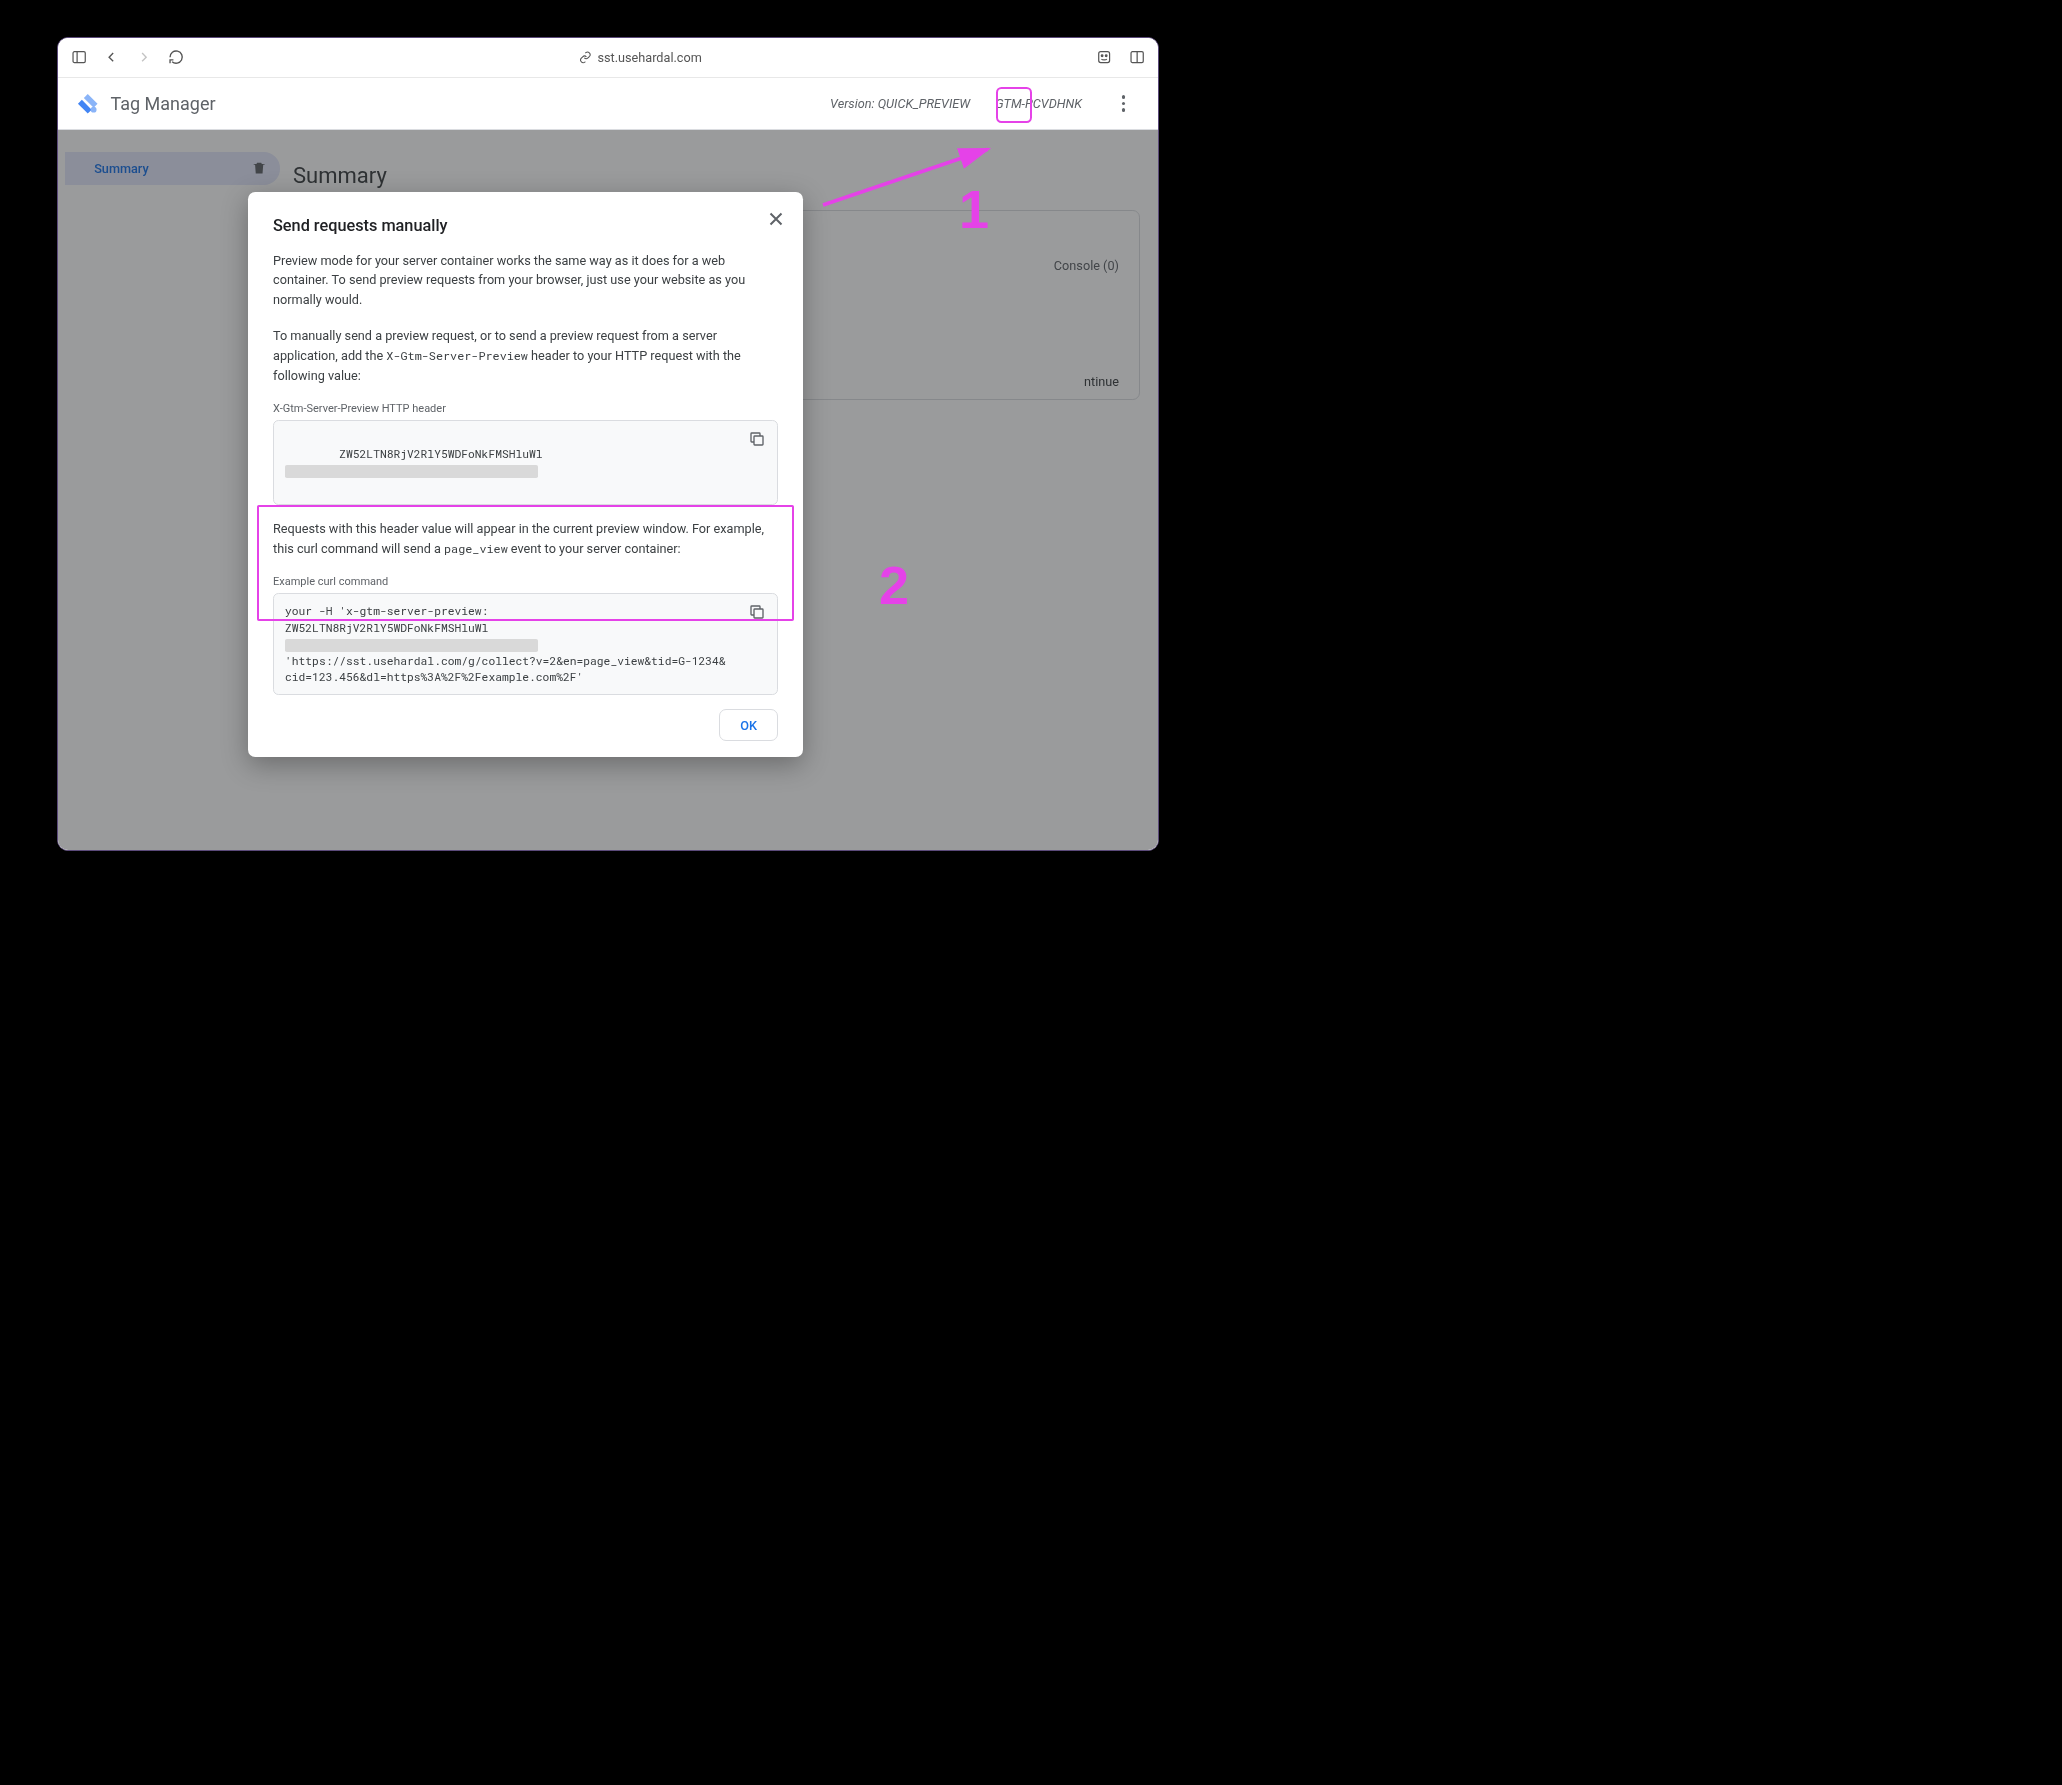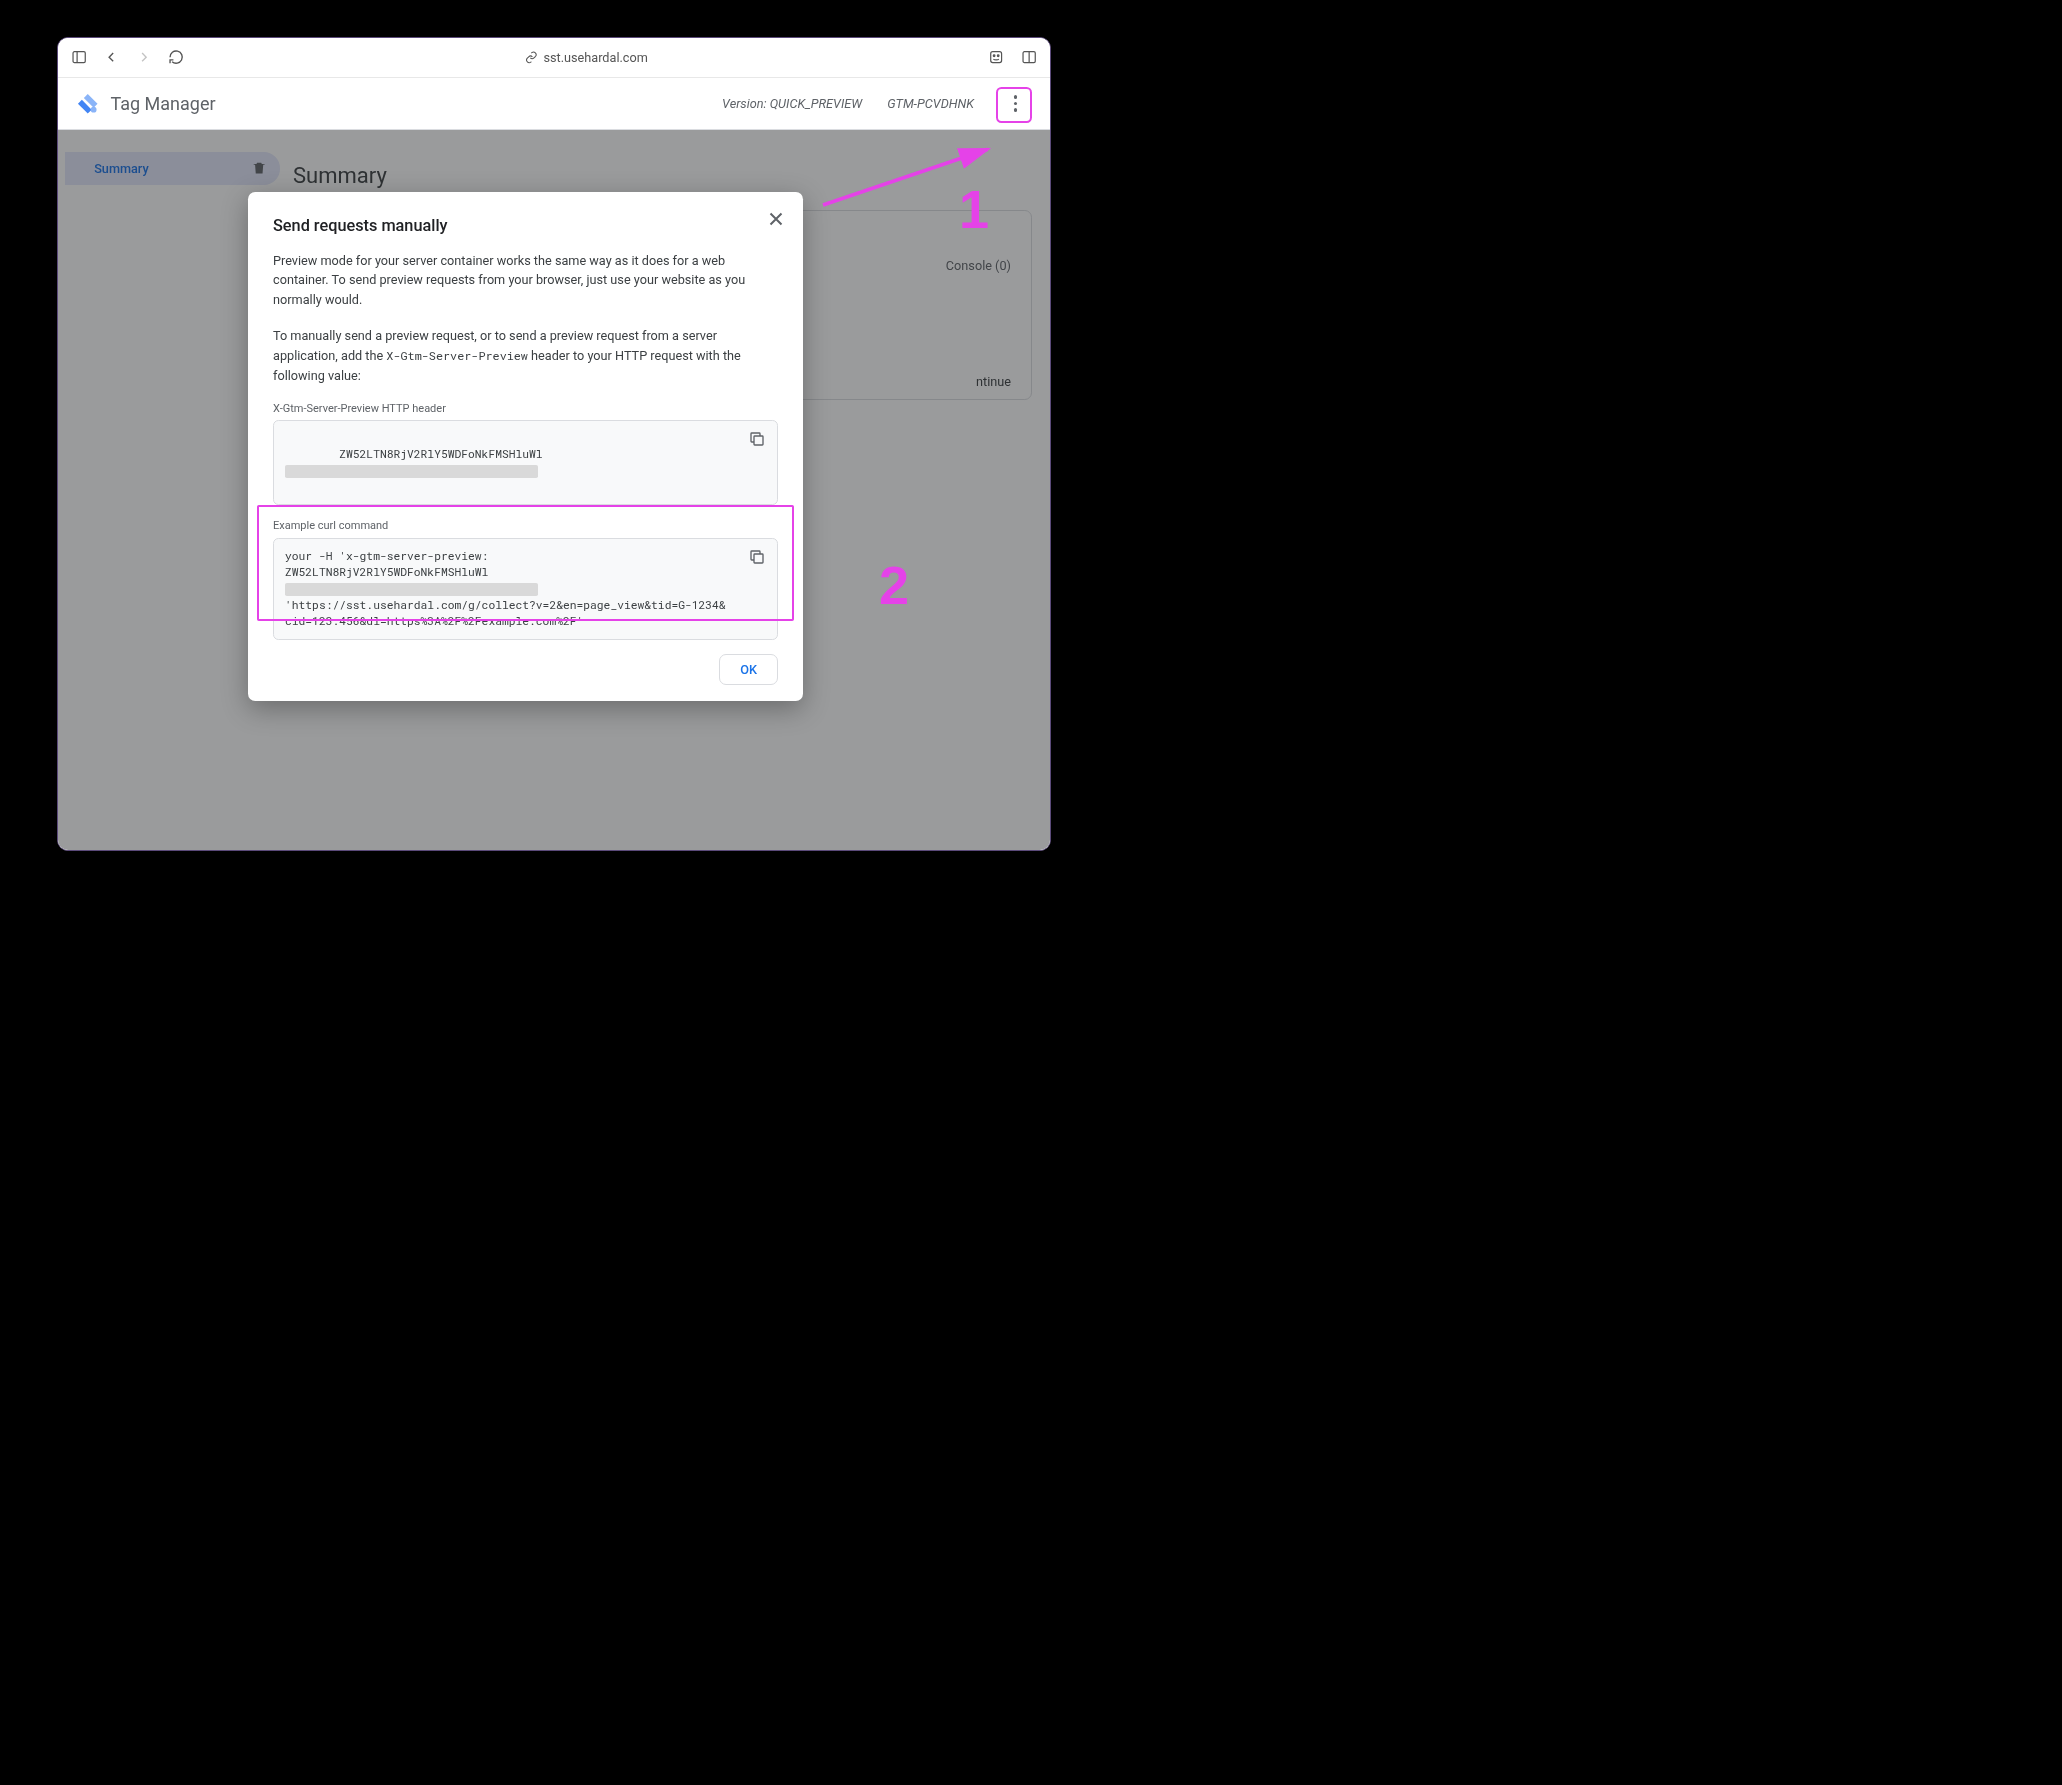--- a/index.html
+++ b/index.html
@@ -7,21 +7,21 @@
   background: #000;
   font-family: -apple-system, BlinkMacSystemFont, "Segoe UI", Roboto, Arial, sans-serif;
   width: 1031px;
   height: 893px;
   overflow: hidden;
 }
 .window {
   position: absolute;
   left: 57px;
   top: 37px;
-  width: 994px;
+  width: 1102px;
   height: 814px;
   background: #fff;
   border-radius: 11px;
   overflow: hidden;
   border: 0.9px solid #5b4a7a;
   box-shadow: 0 0 0 0.9px rgba(0,0,0,0.3);
 }
 
 
 .browser-bar {
@@ -312,20 +312,23 @@
         <span>ZW52LTN8RjV2RlY5WDFoNkFMSHluWl</span><span class="redact" style="width:253px"></span>
       </div>
       <div class="copy-btn">
         <svg viewBox="0 0 24 24" fill="none" stroke="currentColor" stroke-width="1.8">
             <rect x="8" y="8" width="12" height="12" rx="1"></rect>
             <path d="M16 8V5a1 1 0 0 0-1-1H5a1 1 0 0 0-1 1v10a1 1 0 0 0 1 1h3"></path>
           </svg>
       </div>
     </div>
 
+    <p>
+      <span>Requests with this header value will appear in the current preview window. For example, this curl command will send a </span><span class="mono">page_view</span><span> event to your server container:</span>
+    </p>
 
     <div class="field-label">Example curl command</div>
     <div class="code-box">
       <div class="code-content"><span>your -H 'x-gtm-server-preview:</span>
 <span>ZW52LTN8RjV2RlY5WDFoNkFMSHluWl</span><span class="redact" style="width:253px"></span>
 <span>'https://sst.usehardal.com/g/collect?v=2&amp;en=page_view&amp;tid=G-1234&amp;cid=123.456&amp;dl=https%3A%2F%2Fexample.com%2F'</span></div>
       <div class="copy-btn">
         <svg viewBox="0 0 24 24" fill="none" stroke="currentColor" stroke-width="1.8">
             <rect x="8" y="8" width="12" height="12" rx="1"></rect>
             <path d="M16 8V5a1 1 0 0 0-1-1H5a1 1 0 0 0-1 1v10a1 1 0 0 0 1 1h3"></path>

